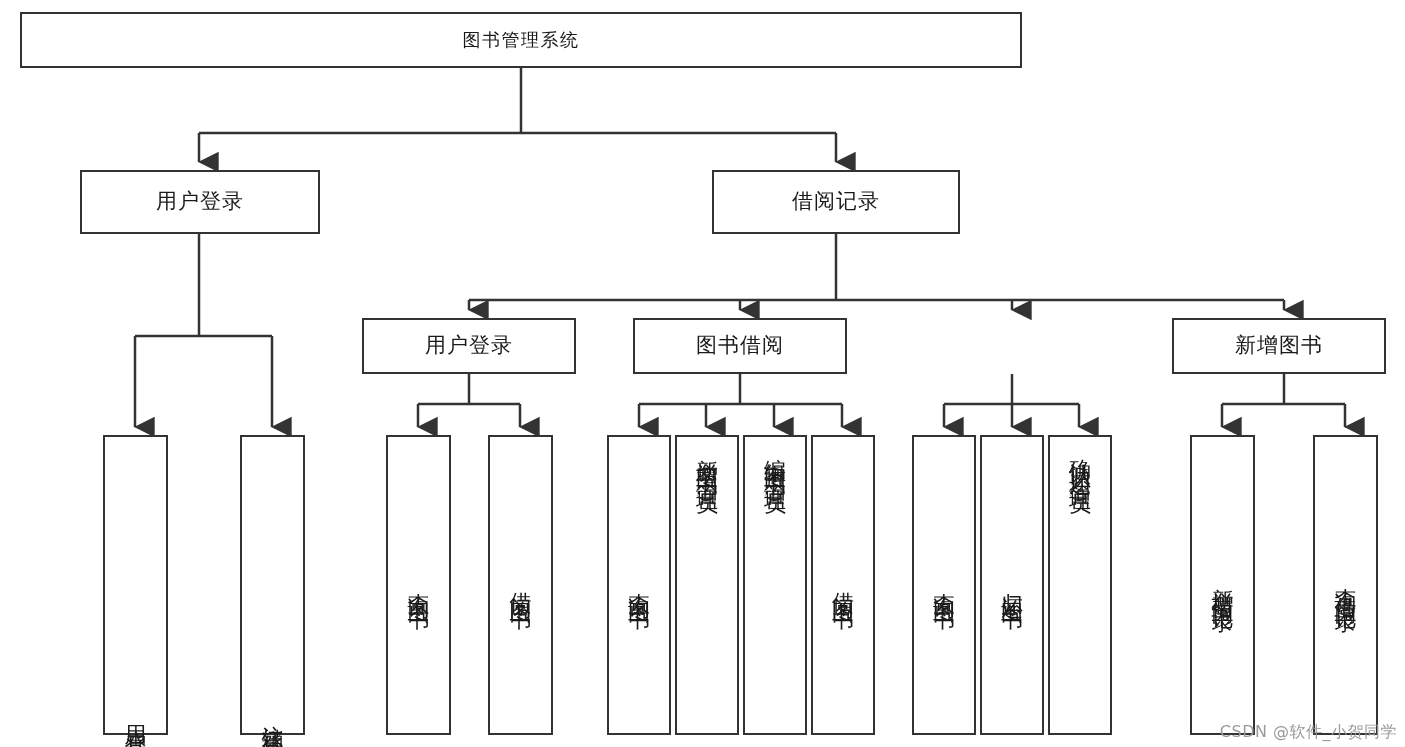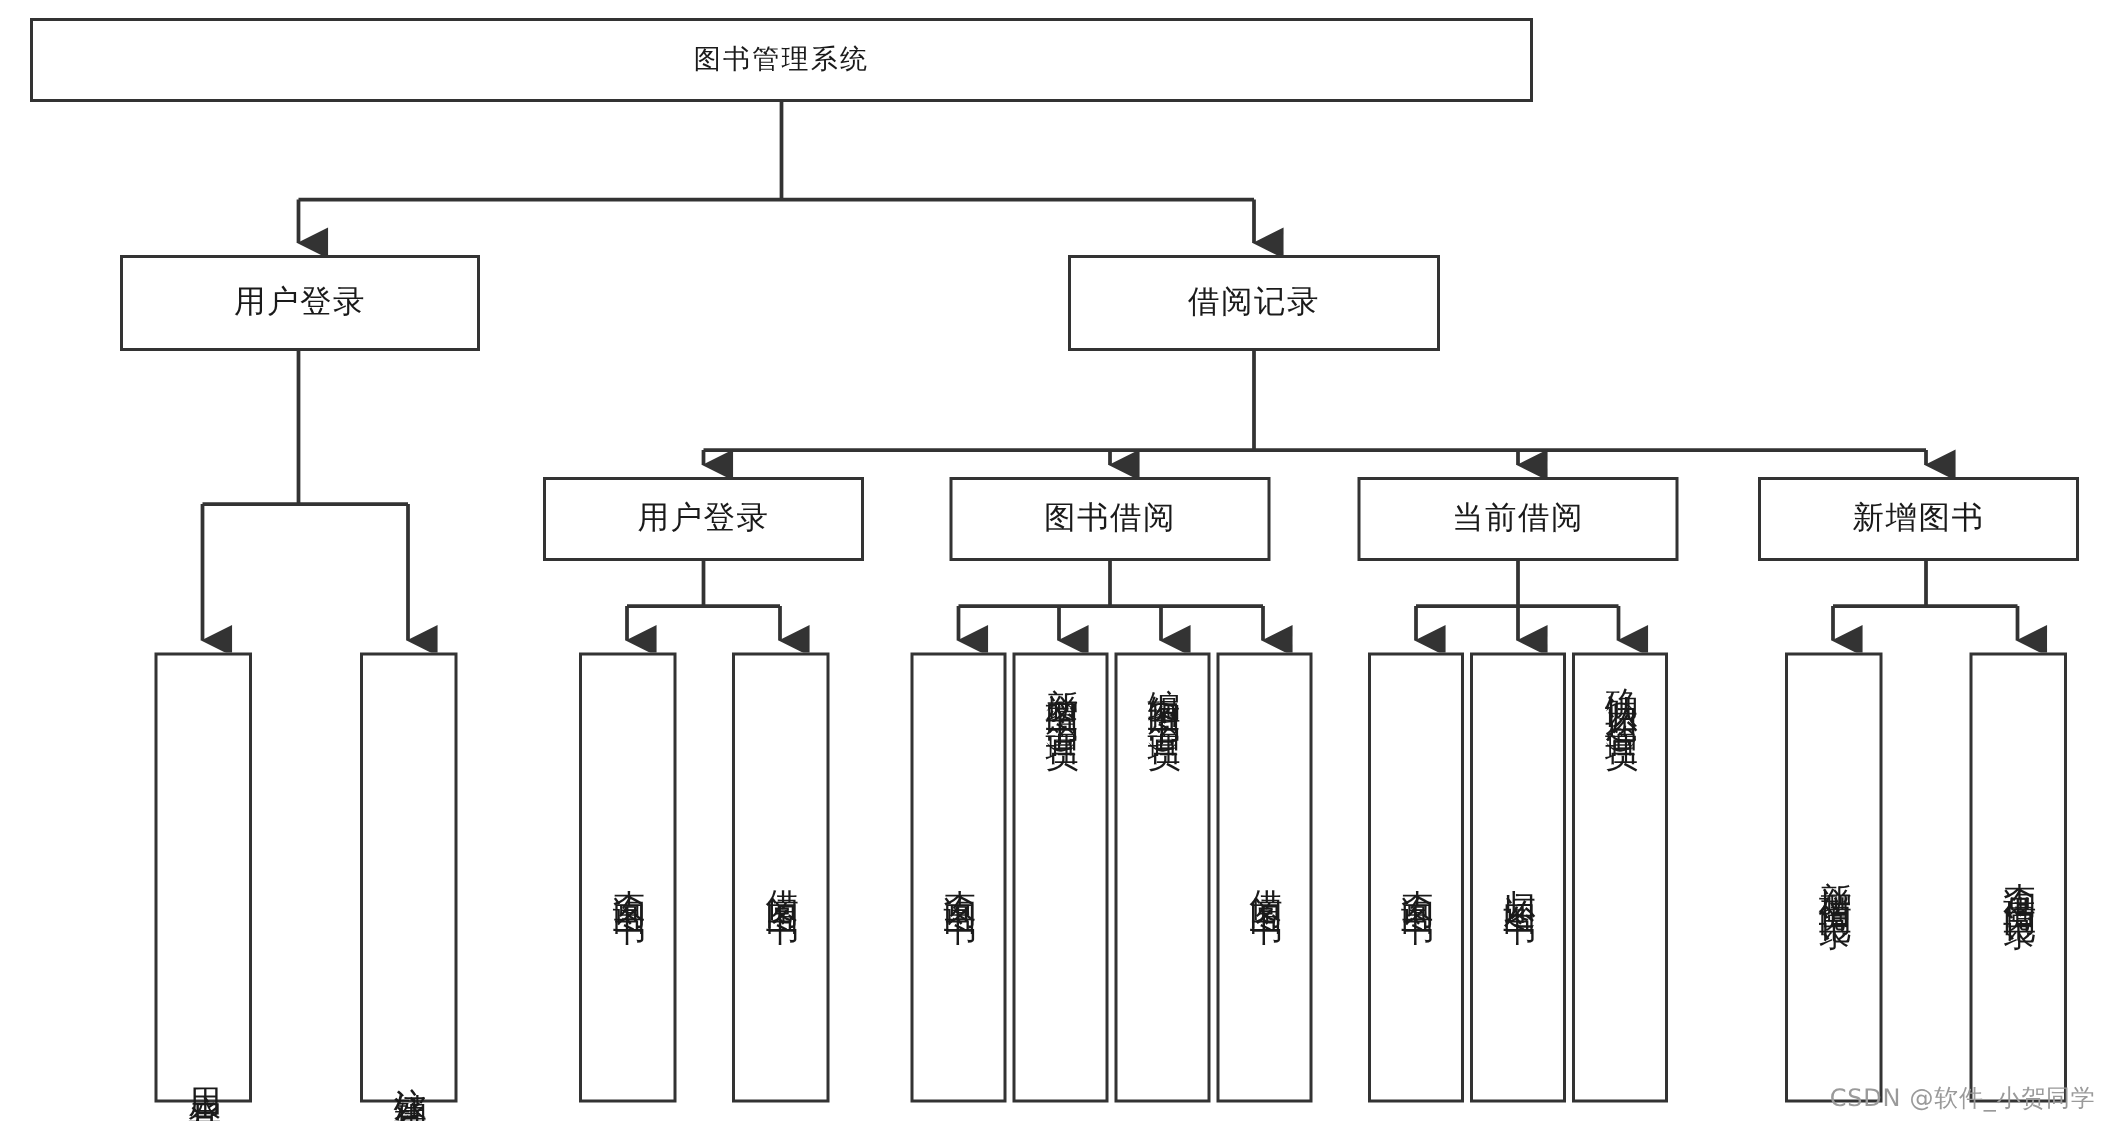--- a/index.html
+++ b/index.html
@@ -138,23 +138,20 @@
   </div>
 
   <div class="node h" style="left:362px;top:318px;width:214px;height:56px;">
     <span class="lbl">用户登录</span>
   </div>
 
   <div class="node h" style="left:633px;top:318px;width:214px;height:56px;align-items:center;">
     <span class="lbl">图书借阅</span>
   </div>
 
-  <div class="node h" style="left:905px;top:318px;width:214px;height:56px;">
-    <span class="lbl">当前借阅</span>
-  </div>
 
   <div class="node h" style="left:1172px;top:318px;width:214px;height:56px;">
     <span class="lbl">新增图书</span>
   </div>
 
   <div class="node v" style="left:103px;top:435px;width:65px;height:300px;">
     <span class="lbl">用户登录</span>
   </div>
   <div class="node v" style="left:240px;top:435px;width:65px;height:300px;">
     <span class="lbl">注销登录</span>

